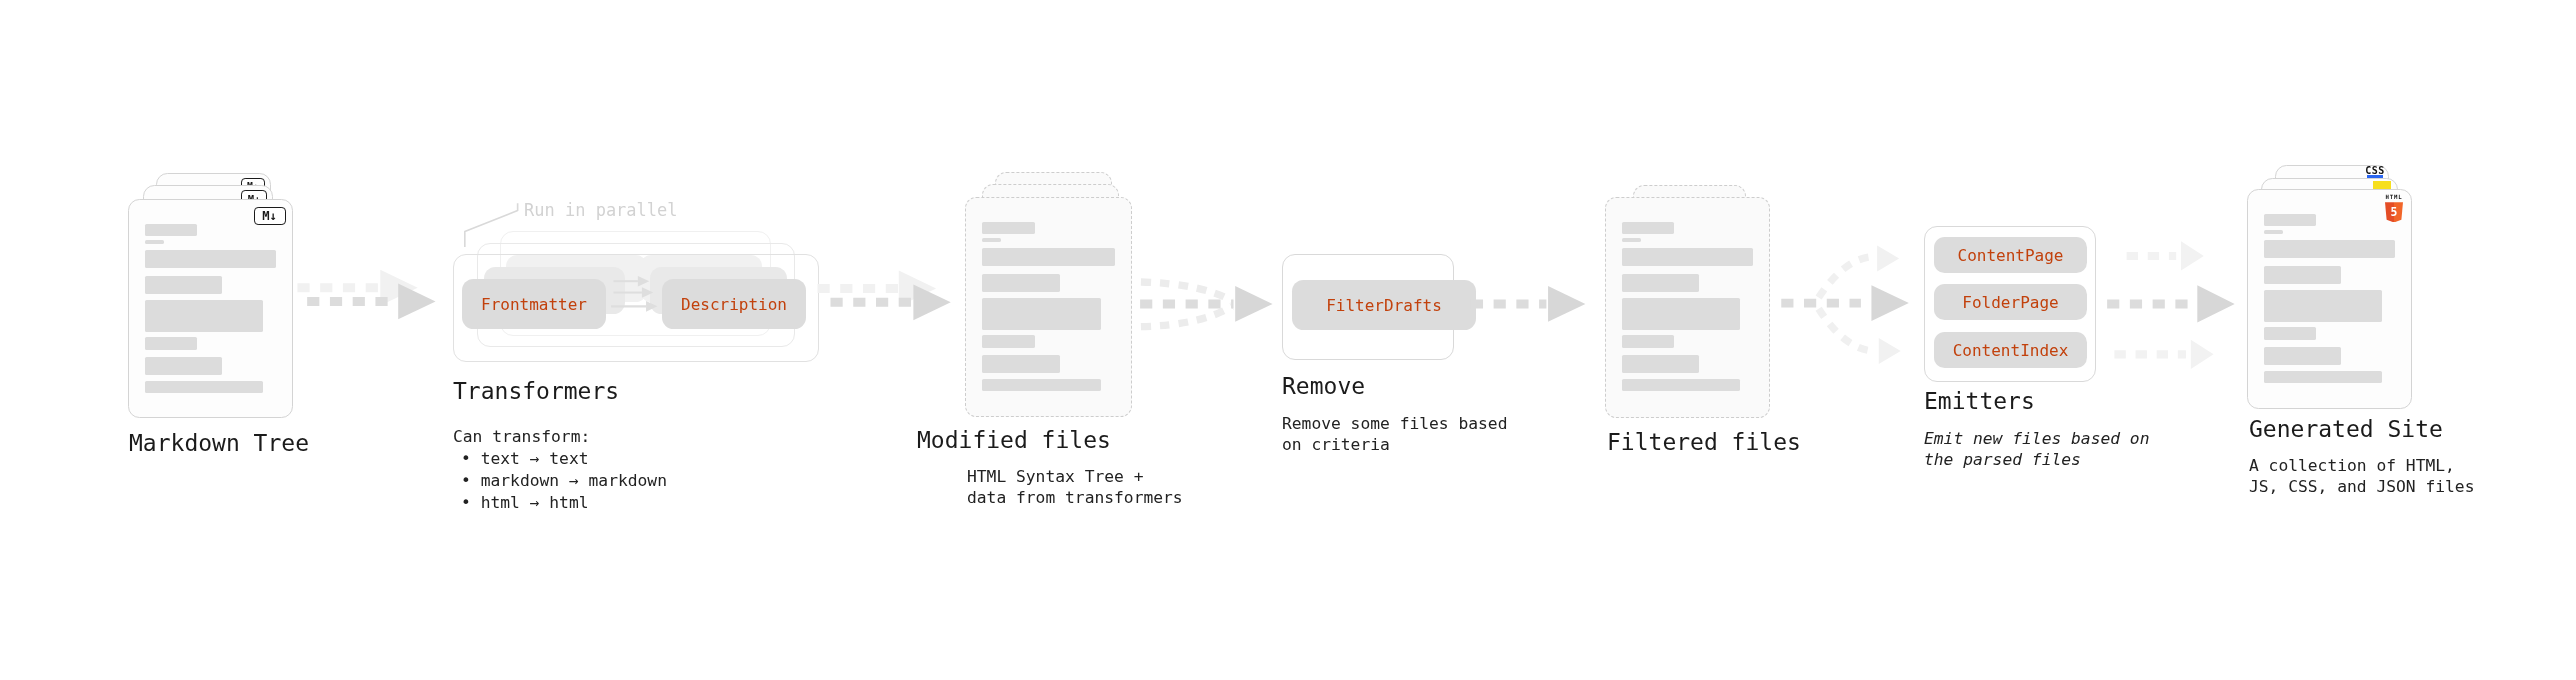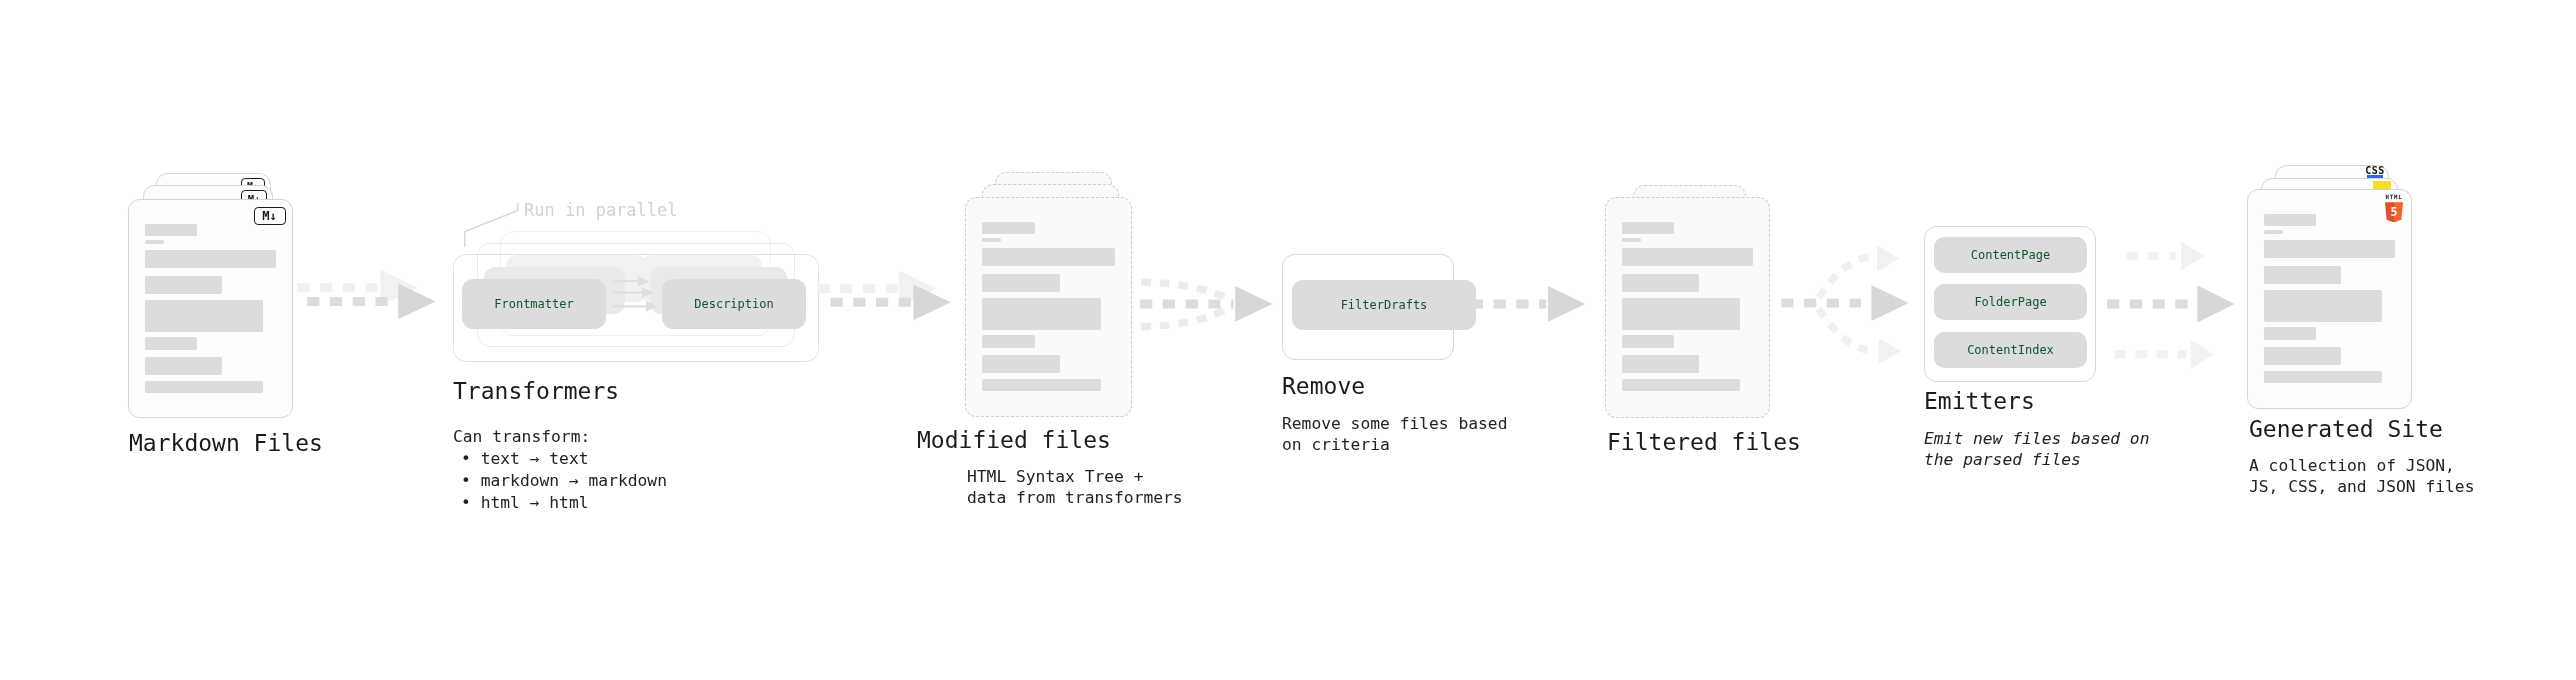--- a/index.html
+++ b/index.html
@@ -32,21 +32,21 @@
   .shield{width:18px;height:20.3px;margin-top:0.8px;
           background:linear-gradient(90deg,#e44d26 0 50%,#f16529 50% 100%);
           clip-path:polygon(0 0,100% 0,91% 86%,50% 100%,9% 86%);
           display:flex;align-items:center;justify-content:center;color:#fff;font-size:11.4px;font-weight:bold;}
 
   
   .obox{position:absolute;border:1.6px solid #e1e1e1;border-radius:13px;background:transparent;box-sizing:border-box;}
   .obox.mid{border-color:#e9e9e9;}
   .obox.back{border-color:#f0f0f0;}
   .pill{position:absolute;background:#dcdcdc;border-radius:11.4px;display:flex;align-items:center;justify-content:center;
-        font-size:12px;color:#14532d;box-sizing:border-box;white-space:nowrap;}
+        font-size:16px;color:#c2410c;box-sizing:border-box;white-space:nowrap;}
   .pill.g1{background:#e9e9e9;}
   .pill.g2{background:#f1f1f1;}
 
   
   .cbox{position:absolute;border:1.6px solid #d9d9d9;border-radius:13px;background:#ffffff;box-sizing:border-box;}
 
   
   .nlabel{position:absolute;font-size:23px;color:#1b1b1b;white-space:nowrap;}
   .ndesc{position:absolute;font-size:16.3px;line-height:21px;color:#222;white-space:nowrap;}
   .ndesc.bullets{line-height:22px;}
@@ -80,21 +80,21 @@
         <div class="bar b1"></div>
         <div class="bar b2"></div>
         <div class="bar b3"></div>
         <div class="bar b4"></div>
         <div class="bar b5"></div>
         <div class="bar b6"></div>
         <div class="bar b7"></div>
         <div class="bar b8"></div>
       </div>
     </div>
-    <div class="nlabel" style="left:129px;top:430px;">Markdown Files</div>
+    <div class="nlabel" style="left:129px;top:430px;">Markdown Tree</div>
   </div>
 
   <div>
     <div class="obox back" style="left:500px;top:231px;width:271px;height:105px;"></div>
     <div class="obox mid" style="left:477px;top:243px;width:318px;height:104px;"></div>
     <div class="obox" style="left:453px;top:254px;width:366px;height:108px;"></div>
 
     <div class="pill g2" style="left:506px;top:255px;width:141px;height:47px;"></div>
     <div class="pill g2" style="left:640px;top:255px;width:122px;height:47px;"></div>
     <div class="pill g1" style="left:484px;top:267px;width:141px;height:47px;"></div>
@@ -197,21 +197,21 @@
         <div class="bar b3"></div>
         <div class="bar b4"></div>
         <div class="bar b5"></div>
         <div class="bar b6"></div>
         <div class="bar b7"></div>
         <div class="bar b8"></div>
       </div>
     </div>
     <div class="nlabel" style="left:2249px;top:416px;">Generated Site</div>
     <div class="ndesc" style="left:2249px;top:455px;">
-      <div>A collection of JSON,</div>
+      <div>A collection of HTML,</div>
       <div>JS, CSS, and JSON files</div>
     </div>
   </div>
 
   <svg class="arrows" width="2576" height="681" viewBox="0 0 3170 838">
 
     <g>
       <line class="df" x1="366" y1="354" x2="468" y2="354"></line>
       <path d="M468,332 L514,354 L468,376 Z" fill="#f1f1f1"></path>
     </g>

